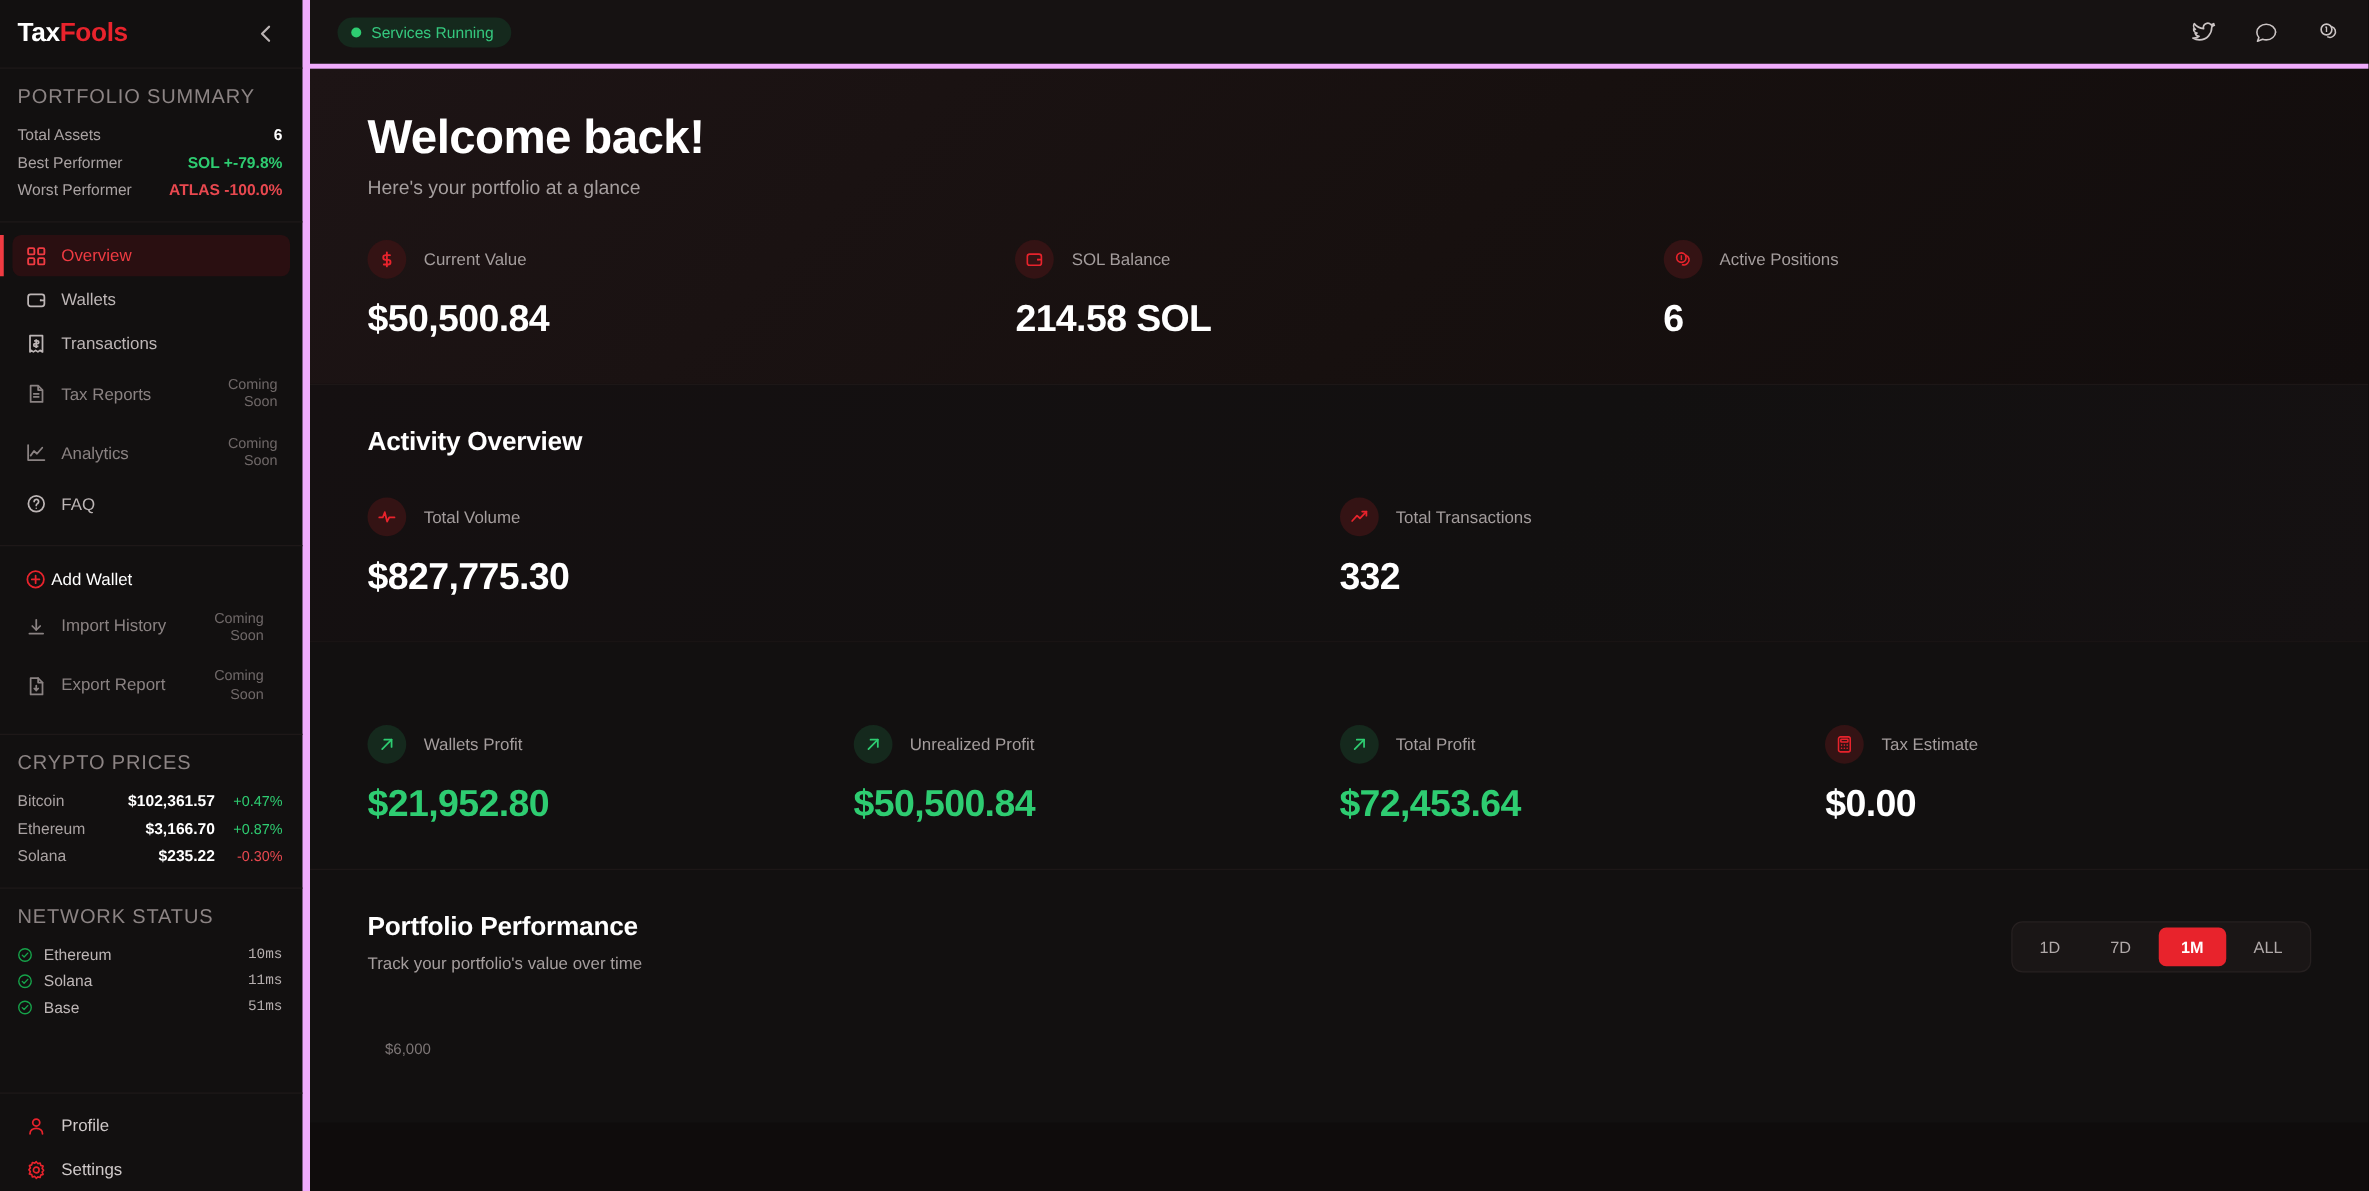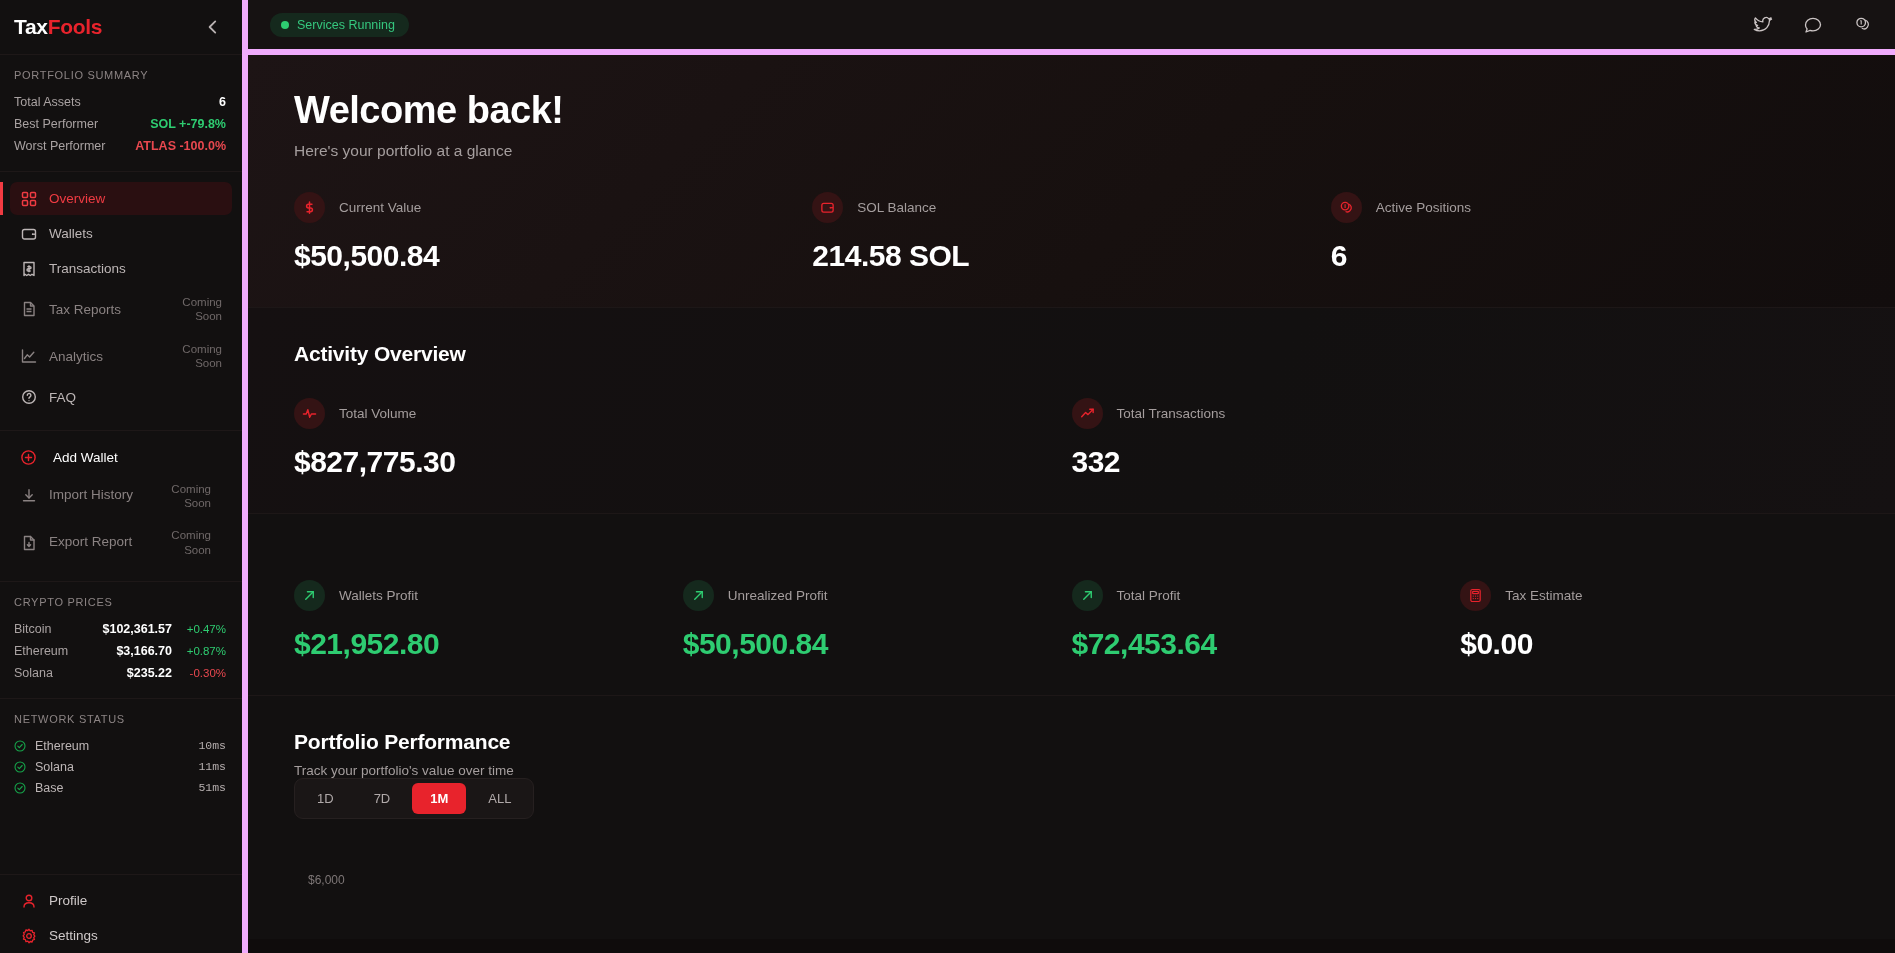--- a/index.html
+++ b/index.html
@@ -28,21 +28,21 @@
   .brand-text { font-size: 21px; font-weight: bold; letter-spacing: -0.3px; }
   .brand-tax { color: #ffffff; }
   .brand-fools { color: #e8232c; }
   .collapse-btn {
     color: #b9b2b2; font-size: 15px; cursor: pointer;
     width: 18px; height: 18px; display: flex; align-items: center; justify-content: center;
   }
 
   .sb-section { padding: 14px 16px 6px 14px; }
   .sb-section-title {
-    font-size: 11px; letter-spacing: 0.7px; color: #8c8484;
+    font-size: 16px; letter-spacing: 0.7px; color: #8c8484;
     text-transform: uppercase; margin-bottom: 10px;
   }
   .sb-row {
     display: flex; align-items: center; justify-content: space-between;
     font-size: 12.5px; padding: 4px 0; color: #a9a2a2;
   }
   .sb-row .val { color: #ffffff; font-weight: bold; font-size: 12.5px; }
   .val-green { color: #2ecc71 !important; font-weight: bold; }
   .val-red { color: #e8484f !important; font-weight: bold; }
 
@@ -63,21 +63,21 @@
     width: 3px; background: #ef3b42;
   }
   .nav-item.soon { color: #8a8282; }
   .nav-ico { width: 17px; height: 17px; flex: 0 0 17px; display: flex; align-items: center; justify-content: center; }
   .nav-ico svg { width: 16px; height: 16px; }
   .nav-label { flex: 1; }
   .soon-tag { font-size: 11.5px; color: #6f6868; text-align: right; line-height: 1.25; max-width: 62px; }
   .nav-item.stacked .nav-label { line-height: 1.25; max-width: 88px; }
 
   .add-wallet {
-    display: flex; align-items: center; gap: 16px;
+    display: flex; align-items: center; gap: 4px;
     padding: 8px 10px; color: #ffffff; font-size: 13.5px; cursor: pointer;
   }
   .add-wallet .nav-ico svg { width: 17px; height: 17px; }
 
   .price-row {
     display: flex; align-items: baseline; font-size: 12.5px;
     padding: 4px 0; color: #a9a2a2;
   }
   .price-name { flex: 1; }
   .price-val { color: #ffffff; font-weight: bold; margin-right: 8px; }
@@ -101,21 +101,21 @@
   }
   .footer-item .nav-ico svg { stroke: #e8232c; }
 
   
   #main { flex: 1; height: 953px; background: #0f0c0c; display: flex; flex-direction: column; overflow: hidden; }
   .topbar {
     height: 55px; flex: 0 0 55px;
     display: flex; align-items: center; justify-content: space-between;
     padding: 0 22px 0 22px;
     background: #161212;
-    border-bottom: 6px solid #f0abfc;
+    border-bottom: 4px solid #f0abfc;
   }
   .status-pill {
     display: inline-flex; align-items: center; gap: 8px;
     background: #15291d; color: #35c77e;
     border-radius: 20px; padding: 5px 14px 5px 11px;
     font-size: 12.5px;
   }
   .status-dot { width: 8px; height: 8px; border-radius: 50%; background: #2ecc71; }
   .top-icons { display: flex; align-items: center; gap: 30px; }
   .top-ico { width: 20px; height: 20px; cursor: pointer; color: #cbc4c4; }
@@ -148,21 +148,21 @@
   }
   .badge-red { background: #341314; }
   .badge-green { background: #15291d; }
   .stat-badge svg { width: 15px; height: 15px; display: block; }
   .stat-label { font-size: 13.5px; color: #a49d9d; }
   .stat-value { font-size: 30px; font-weight: bold; color: #ffffff; margin-top: 16px; letter-spacing: -0.5px; }
   .stat-value.green { color: #2ecc71; }
 
   .section-title { font-size: 21px; font-weight: bold; color: #ffffff; letter-spacing: -0.2px; }
 
-  .perf-head { display: flex; align-items: flex-start; justify-content: space-between; flex-direction: column; }
+  .perf-head { display: flex; align-items: flex-end; justify-content: space-between; }
   .perf-sub { font-size: 13.5px; color: #a59e9e; margin-top: 9px; }
   .range-group {
     display: flex; align-items: center; gap: 4px;
     background: #1a1616; border: 1px solid #262020;
     border-radius: 9px; padding: 4px;
   }
   .range-btn {
     font-size: 13px; color: #b0a9a9; background: transparent;
     border: none; border-radius: 6px; padding: 8px 18px; cursor: pointer;
     font-family: "Liberation Sans", sans-serif;

